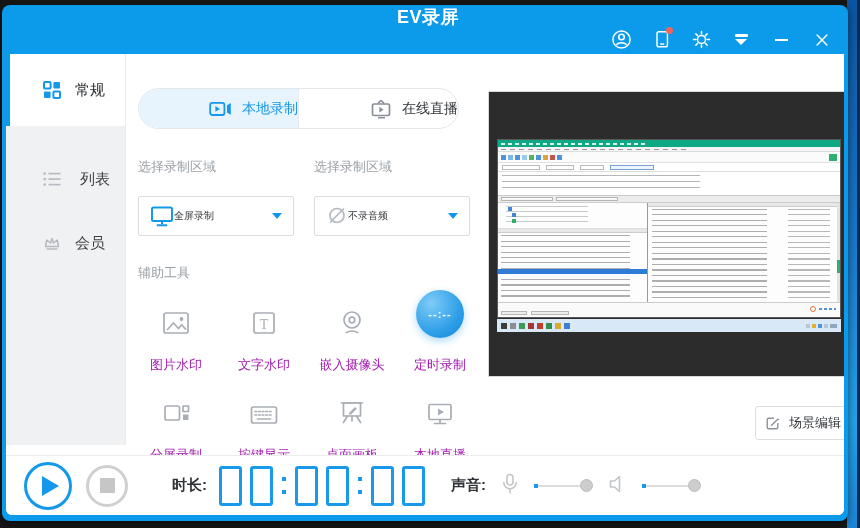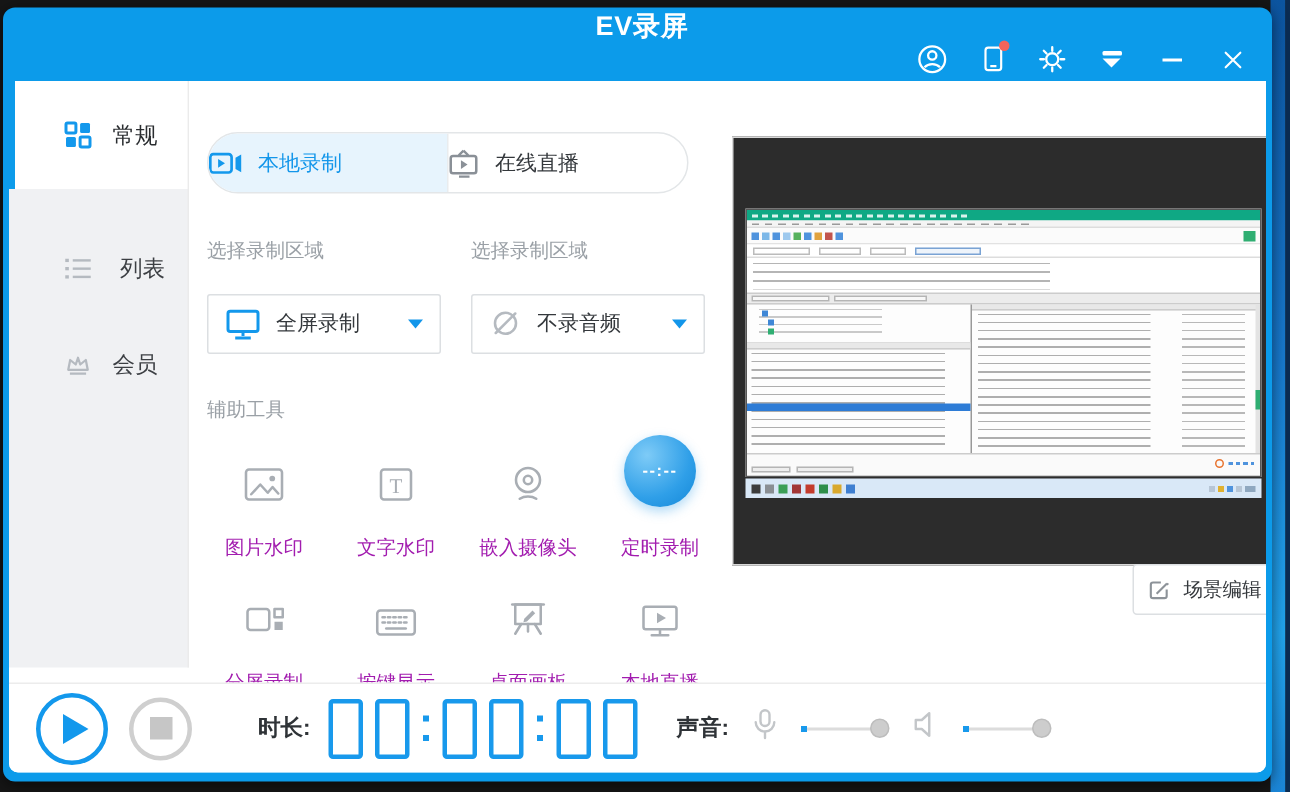--- a/index.html
+++ b/index.html
@@ -40,29 +40,29 @@
   .side-item { height:64px; display:flex; align-items:center; padding-left:36px; gap:13px;
     font-size:15px; color:#3c3f43; cursor:pointer; position:relative; }
   .side-item.active { height:72px; background:#fff; color:#2a2d30; }
   .side-item.active .act-bar { position:absolute; left:0; top:0; bottom:0; width:4px; background:#0c9bea; }
   .side-item:nth-child(2) { margin-top:21px;gap:18px; }
   .side-icon { width:20px; height:20px; flex:0 0 auto; }
 
   
   .tabs { position:absolute; left:132px; top:34px; width:321px; height:41px;
     border:1px solid #e3e6e8; border-radius:21px; display:flex; overflow:hidden; background:#fff; }
-  .tab { flex:1; display:flex; align-items:center; justify-content:flex-start; gap:10px;
+  .tab { flex:1; display:flex; align-items:center; justify-content:flex-end; gap:10px;
     font-size:14px; color:#34383c; cursor:pointer; }
   .tab.active { background:#e7f4fd; color:#1396ea; }
   .tab + .tab { border-left:1px solid #e9ecee; }
 
   
   .sel-label { position:absolute; font-size:13px; color:#9aa0a6; }
   .dd { position:absolute; width:156px; height:40px; border:1px solid #dcdfe2; border-radius:2px;
-    display:flex; align-items:center; padding:0 11px; gap:10px; font-size:14px; color:#34383c; cursor:pointer; background:#fff; }
+    display:flex; align-items:center; padding:0 11px; gap:0; font-size:10px; color:#34383c; cursor:pointer; background:#fff; }
   .caret { margin-left:auto; width:0; height:0; border-left:5.5px solid transparent; border-right:5.5px solid transparent; border-top:6px solid #1396ea; }
 
   
   .tools-label { position:absolute; left:132px; top:210px; font-size:13px; color:#9aa0a6; }
   .tools-row { position:absolute; left:126px; width:352px; display:flex; }
   .tools-row.r1 { top:228px; }
   .tools-row.r2 { top:318px; }
   .tool { width:88px; display:flex; flex-direction:column; align-items:center; cursor:pointer; }
   .tool-icon-box { height:56px; display:flex; align-items:flex-end; justify-content:center; }
   .tool-label { font-size:13px; color:#a21caf; margin-top:18px; white-space:nowrap; }
@@ -115,21 +115,21 @@
   .tw-foot .fb { position:absolute; left:3px; bottom:2px; width:26px; height:4.5px; border:1px solid #b5b5b5; background:#eee; }
   .tw-foot .fb2 { left:33px; width:38px; }
   .tw-dl { position:absolute; right:24px; top:3px; width:6px; height:6px; border:1.5px solid #e87430; border-radius:50%; }
   .tw-dash { position:absolute; right:4px; top:5px; width:17px; height:2px;
     background:repeating-linear-gradient(90deg,#4f93dd 0 3px,transparent 3px 5px); }
   .t-task { height:13px; margin-top:1px; background:#d9e8f7; display:flex; align-items:center; gap:3px; padding:0 4px; }
   .tchip { width:6px; height:6px; }
   .t-tray { margin-left:auto; display:flex; align-items:center; gap:2px; }
   .t-tray span { width:4px; height:4px; }
 
-  .scene-btn { position:absolute; left:749px; top:322px; width:95px; height:34px;
+  .scene-btn { position:absolute; left:749px; top:352px; width:95px; height:34px;
     border:1px solid #dcdfe2; border-radius:3px; background:#fff; display:flex; align-items:center; justify-content:center;
     gap:8px; font-size:13px; color:#34383c; cursor:pointer; }
   .scene-btn svg { stroke:#8d9399; fill:none; stroke-width:1.5; }
 
   
   .bottombar { position:absolute; left:0; right:0; top:391px; bottom:0; background:#fff;
     border-top:1px solid #ececec; display:flex; align-items:center; padding-left:18px;margin-top:10px; }
   .play-btn { width:48px; height:48px; border-radius:50%; border:3px solid #1398ec;
     display:flex; align-items:center; justify-content:center; cursor:pointer; background:#fff; }
   .play-tri { width:0; height:0; border-left:17px solid #1398ec; border-top:10px solid transparent; border-bottom:10px solid transparent; margin-left:5px; }

